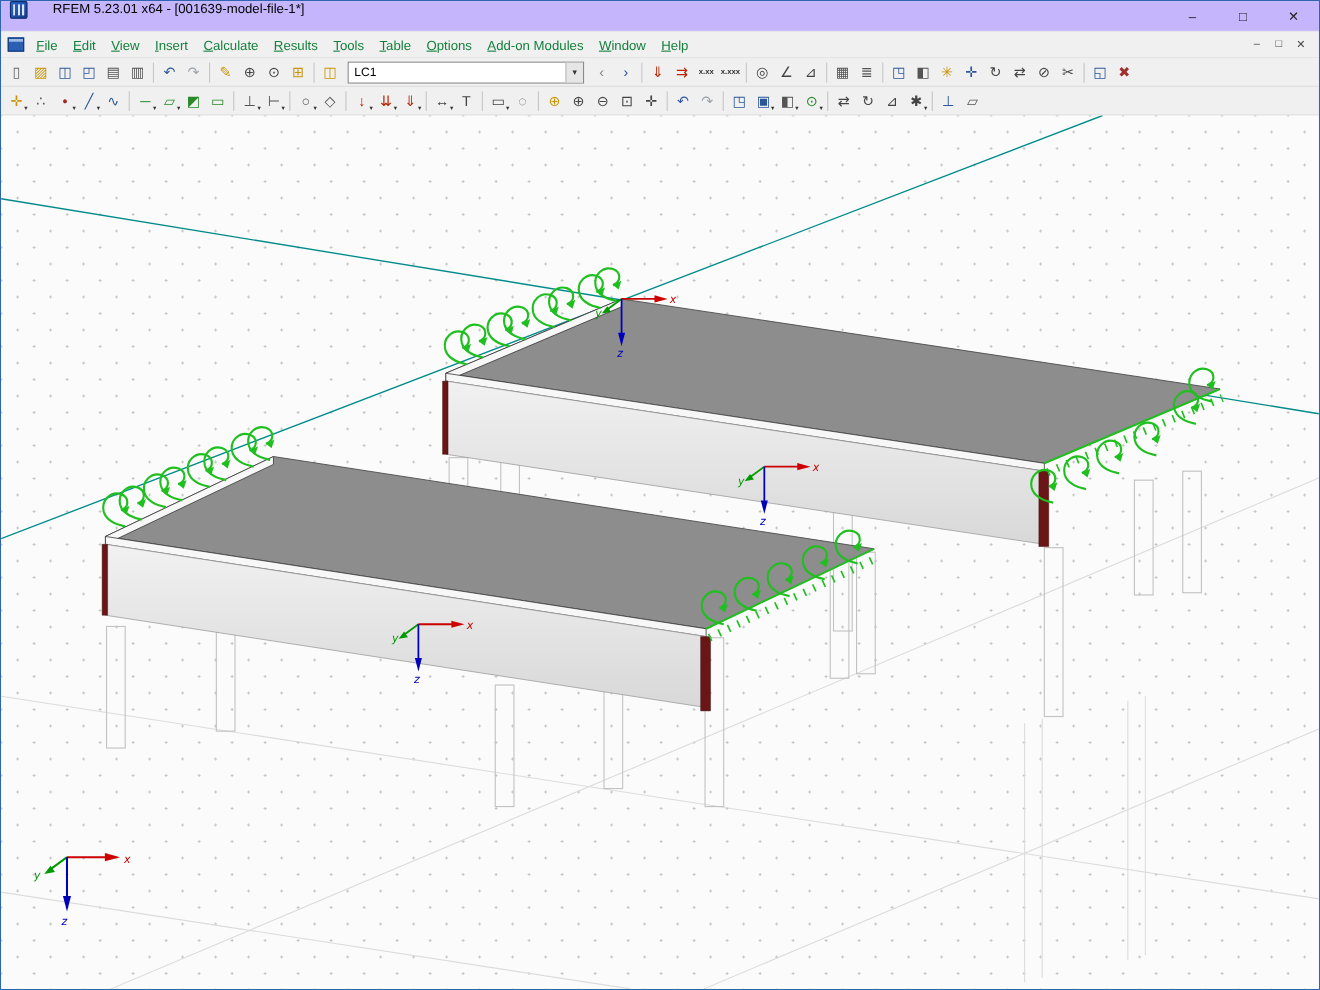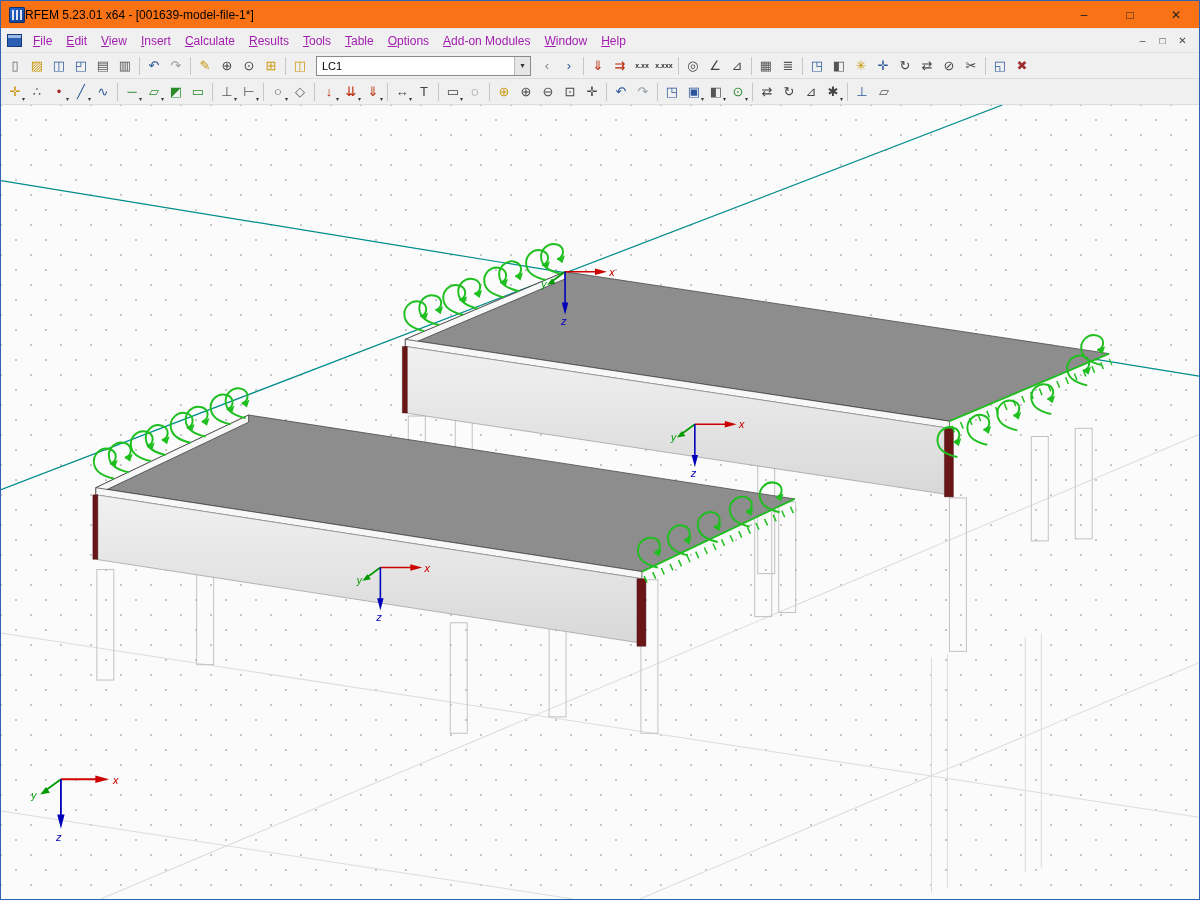--- a/index.html
+++ b/index.html
@@ -6,38 +6,38 @@
     --accent-border:#2f64b0; --guide:#008b8b; --support:#1fbf1f;
     --slab-top:#8d8d8d; --edge-red:#6a1616;
     --axis-x:#cc0000; --axis-y:#009900; --axis-z:#0000bb;
   }
   *{box-sizing:border-box}
   body{margin:0;width:1200px;height:900px;overflow:hidden;
        font-family:"Liberation Sans",sans-serif;background:#f0f0f0}
   .window{width:1200px;height:900px;display:flex;flex-direction:column;
           border:1px solid var(--accent-border);background:#f0f0f0}
   
-  .titlebar{flex:0 0 28px;background:#f97316;display:flex;align-items:center;
-            padding-left:8px;gap:0;border-bottom:1px solid #e8e8e8}
+  .titlebar{flex:0 0 28px;background:#c4b5fd;display:flex;align-items:flex-start;
+            padding-left:8px;gap:23px;border-bottom:1px solid #e8e8e8}
   .app-icon{width:16px;height:16px;border-radius:2px;
             background:linear-gradient(135deg,#2a6bd8 0%,#143b85 100%);
             box-shadow:inset 0 0 0 1px #0f2f6b;position:relative}
   .app-icon::after{content:"";position:absolute;left:3px;top:3px;width:10px;height:10px;
             background:linear-gradient(90deg,#fff 0 2px,transparent 2px 4px,#fff 4px 6px,transparent 6px 8px,#fff 8px 10px);
             opacity:.85}
   .title{font-size:12px;color:#000}
   .win-controls{margin-left:auto;display:flex;height:100%}
   .wc{width:46px;display:flex;align-items:center;justify-content:center;
       font-size:12px;color:#222;cursor:default}
   
   .menubar{flex:0 0 24px;background:#f0f0f0;display:flex;align-items:center;
            padding:0 4px;border-bottom:1px solid #e2e2e2}
   .mdi-icon{width:15px;height:13px;margin:0 4px 0 2px;background:#2a5fb4;
             border:1px solid #123a7a;box-shadow:inset 0 3px 0 #9db9e6}
-  .menu-item{display:inline-block;padding:3px 7px;font-size:12px;color:#a21caf}
+  .menu-item{display:inline-block;padding:3px 7px;font-size:12px;color:#15803d}
   .menu-item::first-letter{text-decoration:underline}
   .mdi-ctrls{margin-left:auto;display:flex;gap:3px;padding-right:4px}
   .mdi-btn{width:17px;text-align:center;font-size:10px;color:#444}
   
   .toolbar{flex:0 0 26px;background:#f0f0f0;display:flex;align-items:center;
            padding:0 3px;border-bottom:1px solid #dcdcdc}
   .tb-seg{display:flex;align-items:center;height:100%}
   .tb-btn{width:22px;height:22px;border:1px solid transparent;background:transparent;
           display:flex;align-items:center;justify-content:center;position:relative;
           padding:0;font-family:inherit}

